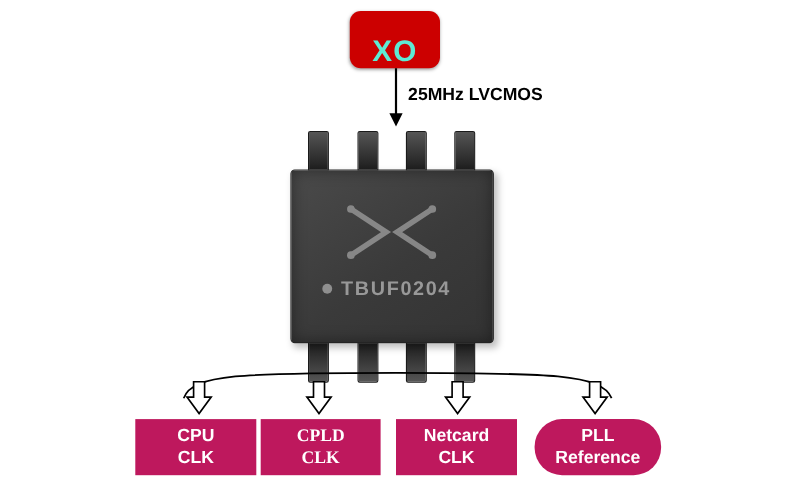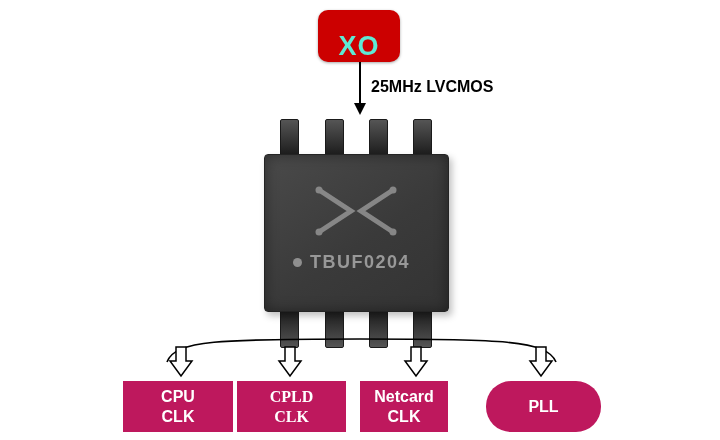--- a/index.html
+++ b/index.html
@@ -98,21 +98,21 @@
     color: #ffffff;
     font-weight: bold;
     font-size: 16px;
     line-height: 1.25;
     display: flex; flex-direction: column;
     align-items: center; justify-content: center;
     text-align: right;
   }
   .out-box.b1 { left: 123px; width: 110px; }
   .out-box.b2 { left: 237px; width: 109px; font-family: Liberation Serif, serif; }
-  .out-box.b3 { left: 360px; width: 88px; }
+  .out-box.b3 { left: 360px; width: 110px; }
   .out-box.b4 { left: 486px; width: 115px; border-radius: 25px; }
 </style>
 </head>
 <body>
 
 <div class="canvas">
 
   <div class="xo-box">
     <span>XO</span>
   </div>
@@ -173,15 +173,16 @@
   <div class="out-box b2">
     <span>CPLD</span>
     <span>CLK</span>
   </div>
   <div class="out-box b3">
     <span>Netcard</span>
     <span>CLK</span>
   </div>
   <div class="out-box b4">
     <span>PLL</span>
+    <span>Reference</span>
   </div>
 
 </div>
 
 </body></html>

